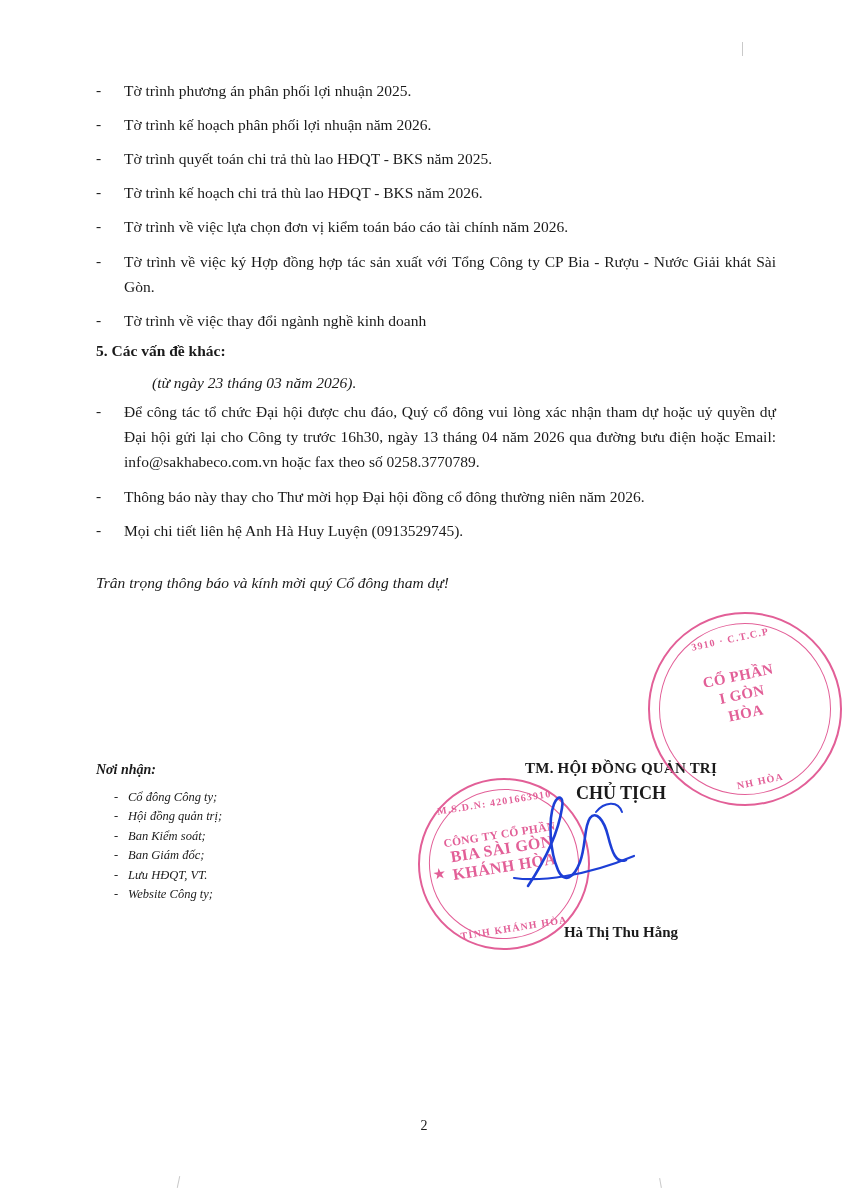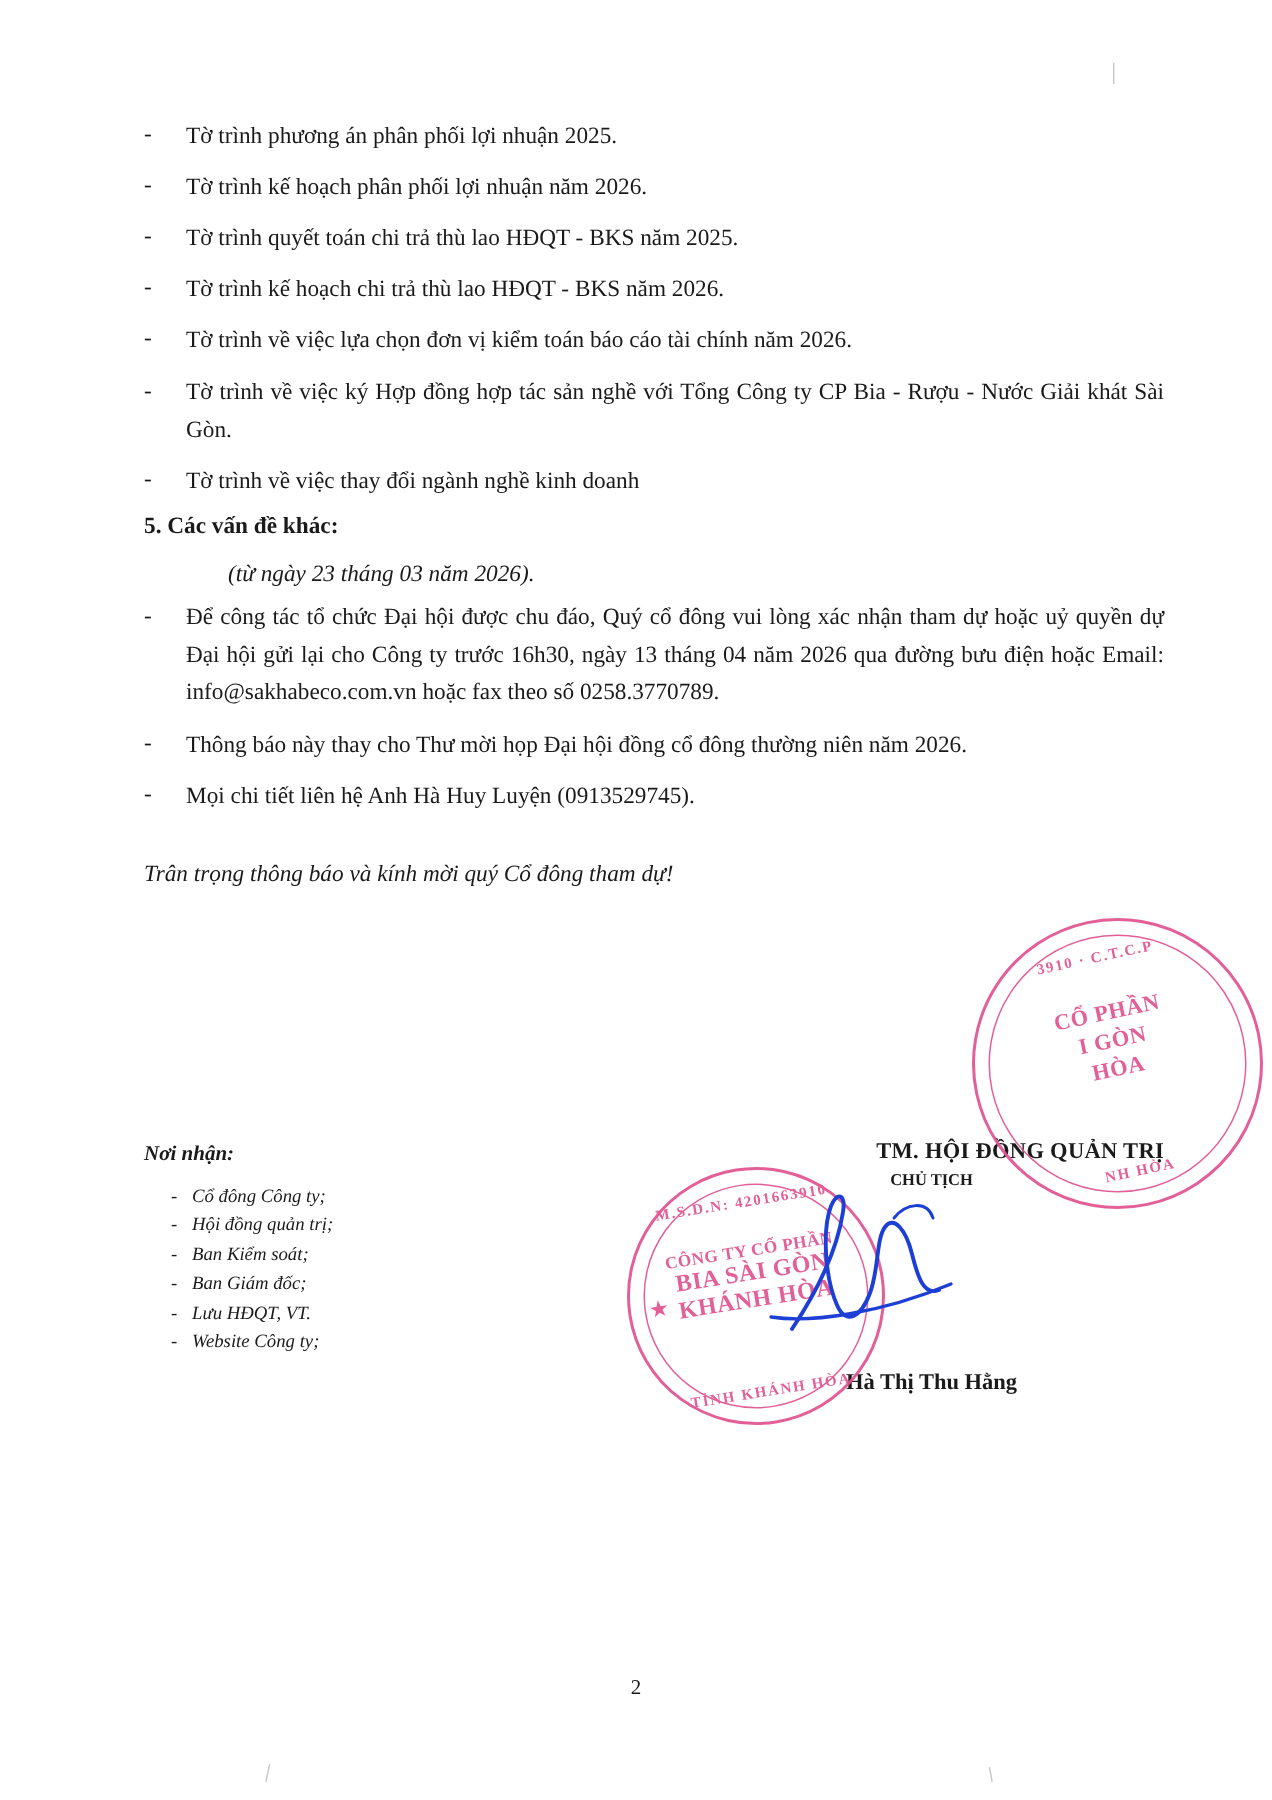--- a/index.html
+++ b/index.html
@@ -117,24 +117,23 @@
     left: 370px;
     top: -4px;
     width: 310px;
     text-align: center;
   }
   .sig-title {
     font-size: 15px;
     font-weight: bold;
     line-height: 1.45;
     letter-spacing: 0.2px;
-    text-align: right;
   }
   .sig-role {
-    font-size: 11px;
+    font-size: 18px;
     font-weight: bold;
     line-height: 1.45;
   }
   .sig-name {
     font-size: 15px;
     font-weight: bold;
     margin-top: 118px;
   }
 
   
@@ -291,21 +290,21 @@
     <div class="dash-item">
       <span class="dash">-</span>
       <span class="dash-text">Tờ trình kế hoạch chi trả thù lao HĐQT - BKS năm 2026.</span>
     </div>
     <div class="dash-item">
       <span class="dash">-</span>
       <span class="dash-text">Tờ trình về việc lựa chọn đơn vị kiểm toán báo cáo tài chính năm 2026.</span>
     </div>
     <div class="dash-item">
       <span class="dash">-</span>
-      <span class="dash-text">Tờ trình về việc ký Hợp đồng hợp tác sản nghề với Tổng Công ty CP Bia - Rượu - Nước Giải khát Sài Gòn.</span>
+      <span class="dash-text">Tờ trình về việc ký Hợp đồng hợp tác sản xuất với Tổng Công ty CP Bia - Rượu - Nước Giải khát Sài Gòn.</span>
     </div>
     <div class="dash-item">
       <span class="dash">-</span>
       <span class="dash-text">Tờ trình về việc thay đổi ngành nghề kinh doanh</span>
     </div>
 
     <div class="section-heading">5. Các vấn đề khác:</div>
 
     <div class="indent-par italic tight">(từ ngày 23 tháng 03 năm 2026).</div>
 

